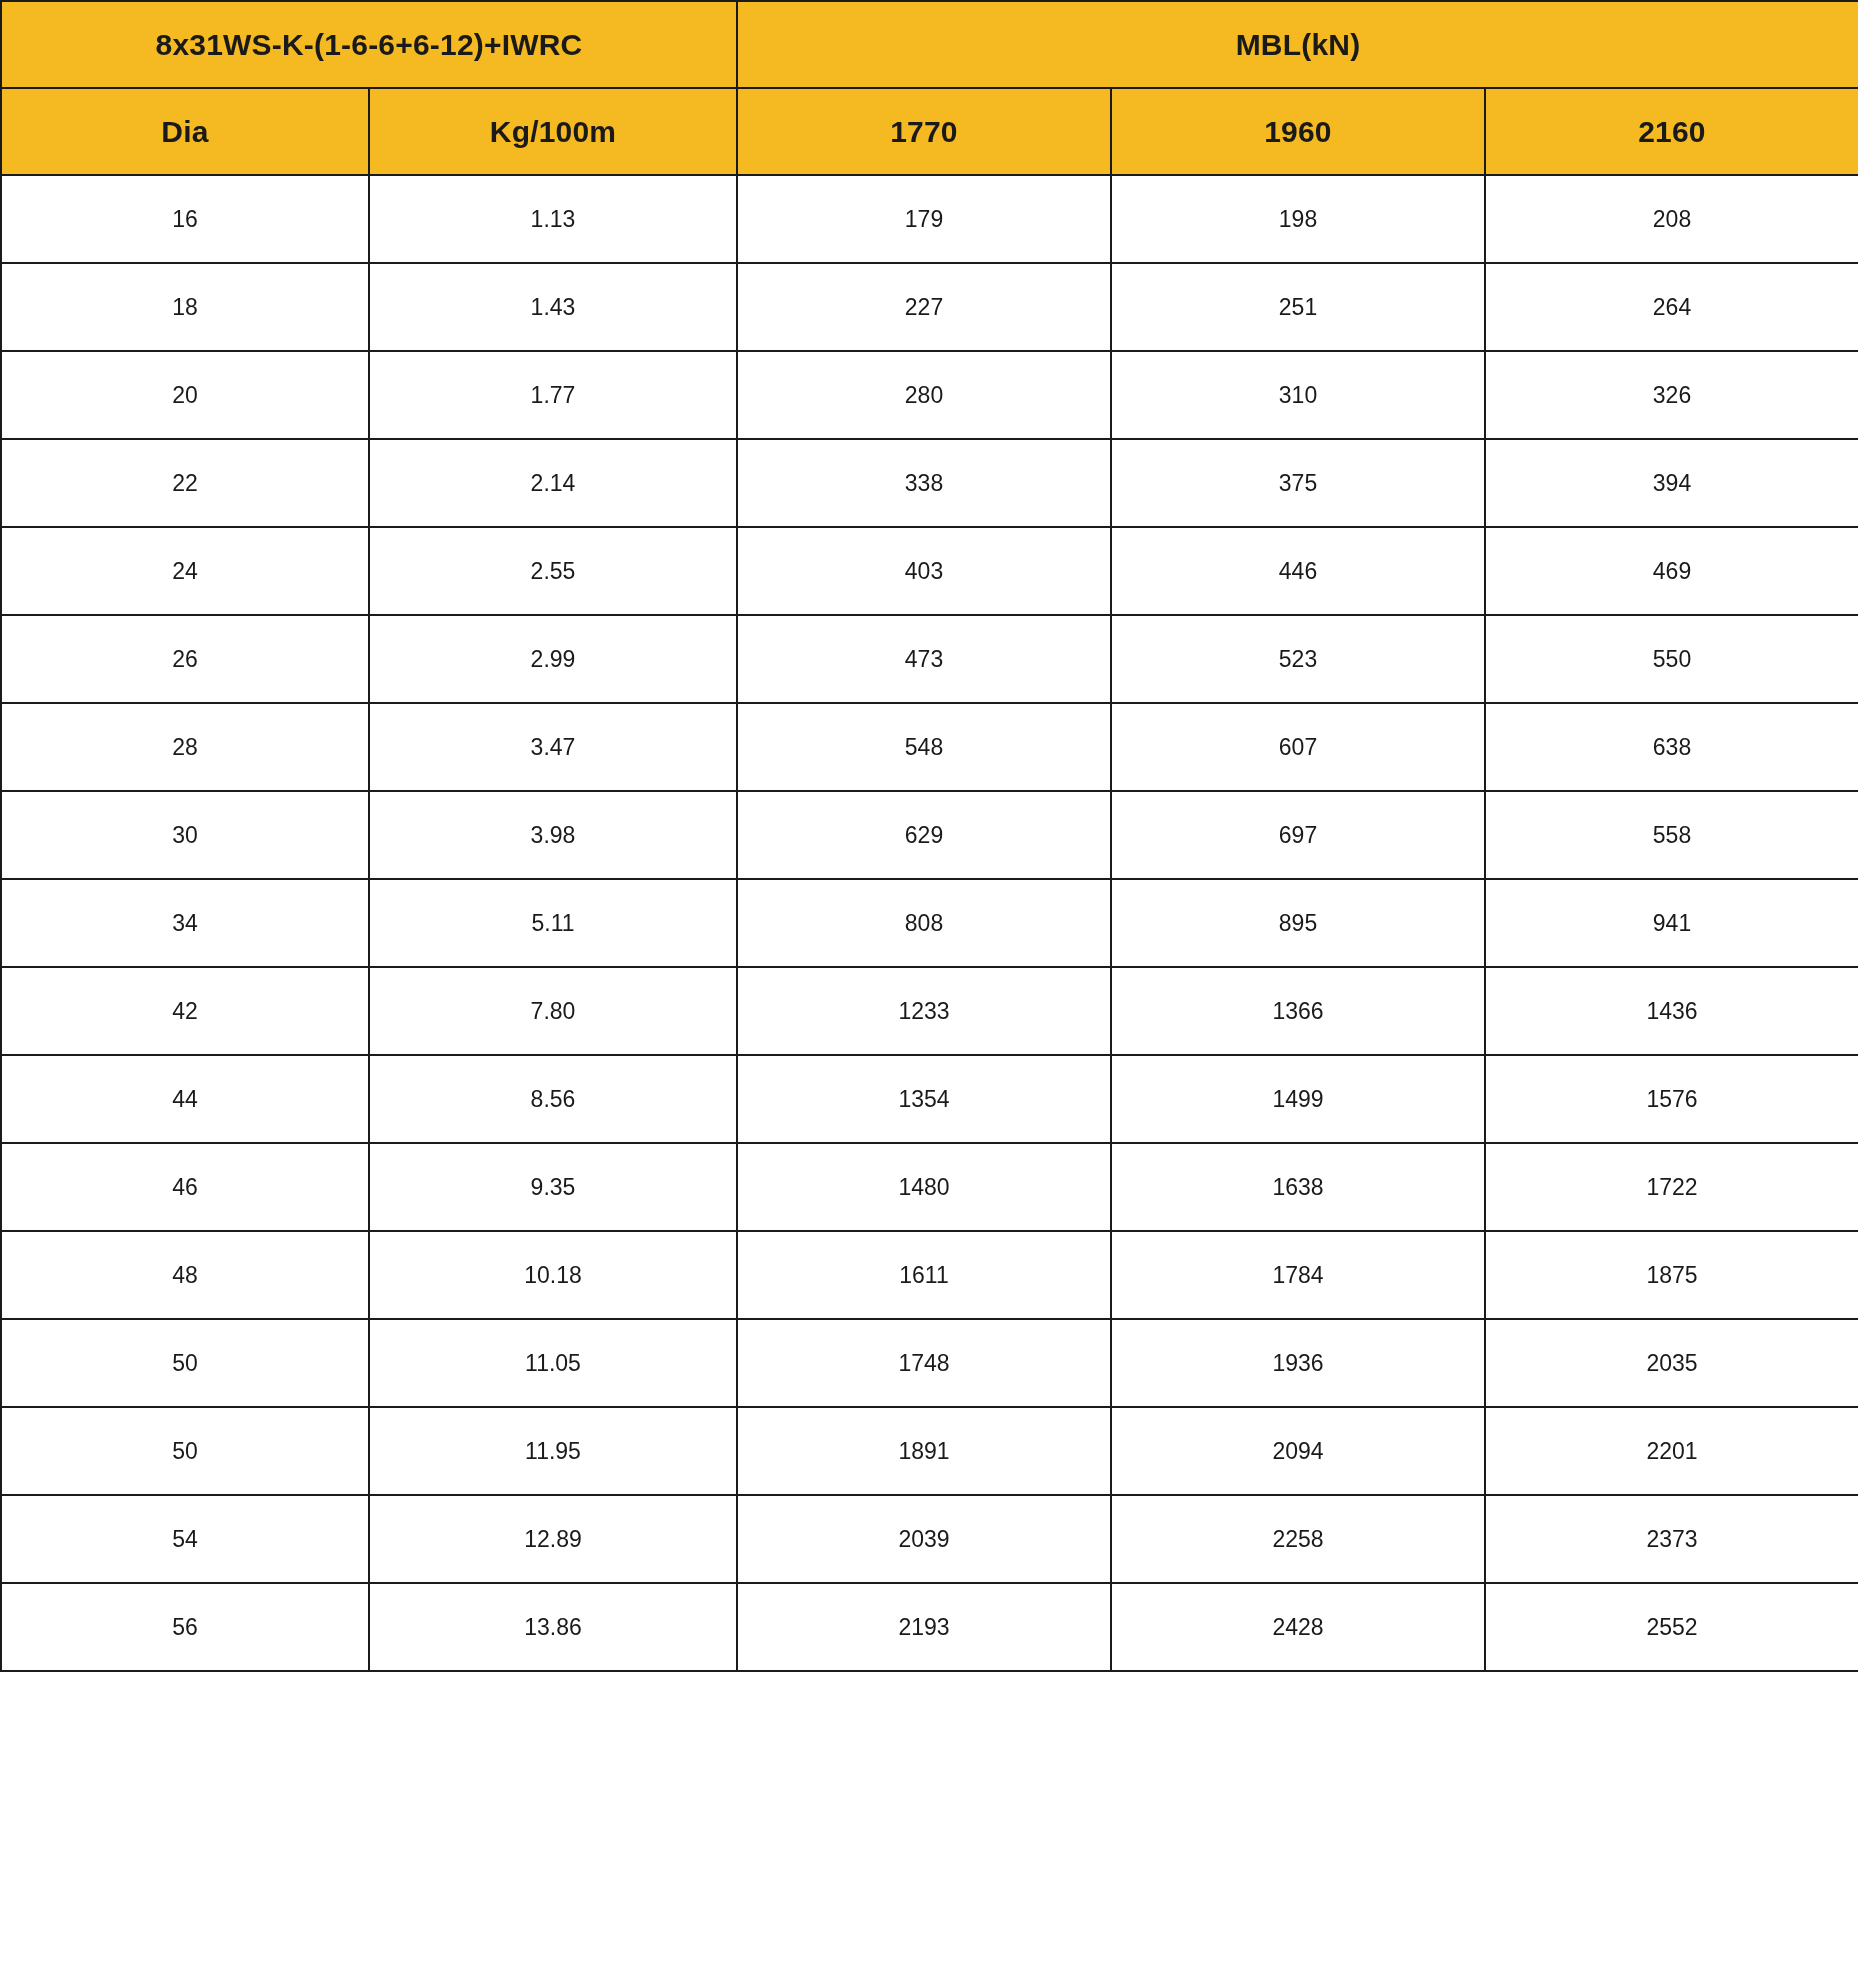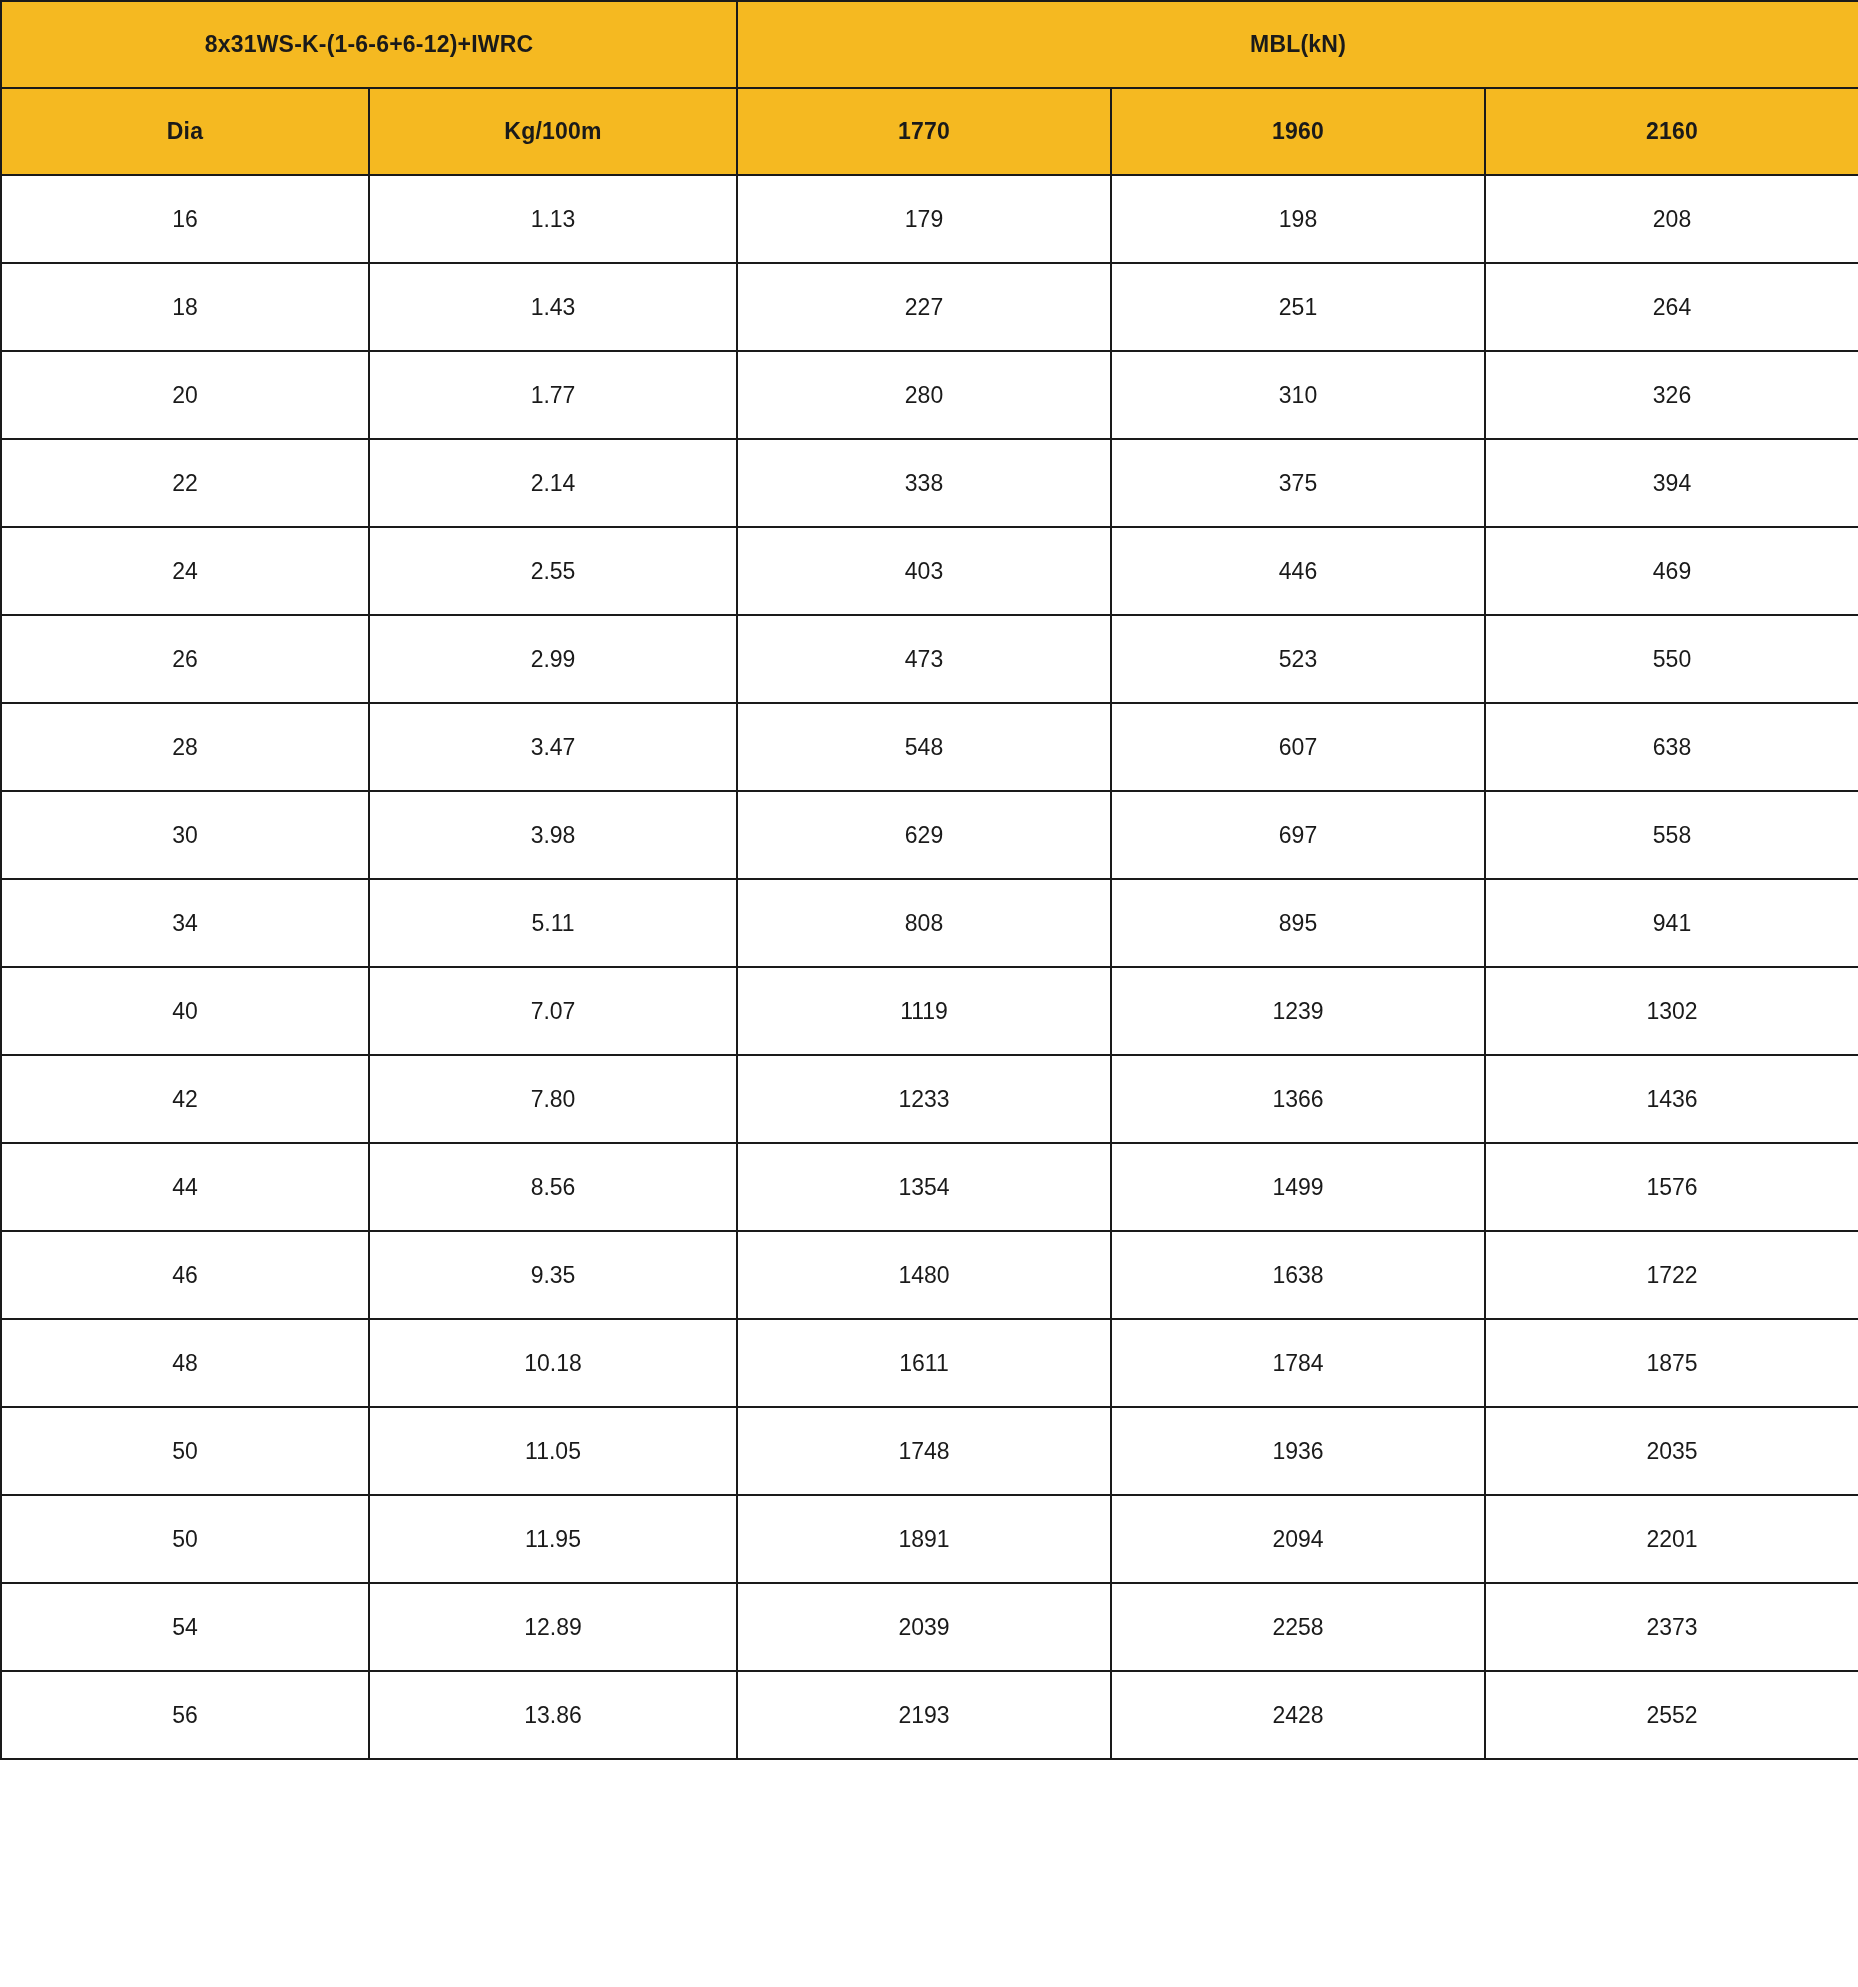--- a/index.html
+++ b/index.html
@@ -28,21 +28,21 @@
   table.spec-table th,
   table.spec-table td {
     border: 2.4px solid #1a1a1a;
     text-align: center;
     vertical-align: middle;
     color: #1a1a1a;
   }
   table.spec-table thead th {
     background: #F5B921;
     font-weight: bold;
-    font-size: 23px;
+    font-size: 30px;
     height: 83px;
     letter-spacing: 0.2px;
   }
   thead th.title-cell {
     font-size: 23px;
   }
   thead th.mbl-cell {
     font-size: 23px;
   }
   table.spec-table tbody td {
@@ -135,27 +135,20 @@
           <td>558</td>
         </tr>
         <tr>
           <td>34</td>
           <td>5.11</td>
           <td>808</td>
           <td>895</td>
           <td>941</td>
         </tr>
         <tr>
-          <td>40</td>
-          <td>7.07</td>
-          <td>1119</td>
-          <td>1239</td>
-          <td>1302</td>
-        </tr>
-        <tr>
           <td>42</td>
           <td>7.80</td>
           <td>1233</td>
           <td>1366</td>
           <td>1436</td>
         </tr>
         <tr>
           <td>44</td>
           <td>8.56</td>
           <td>1354</td>

